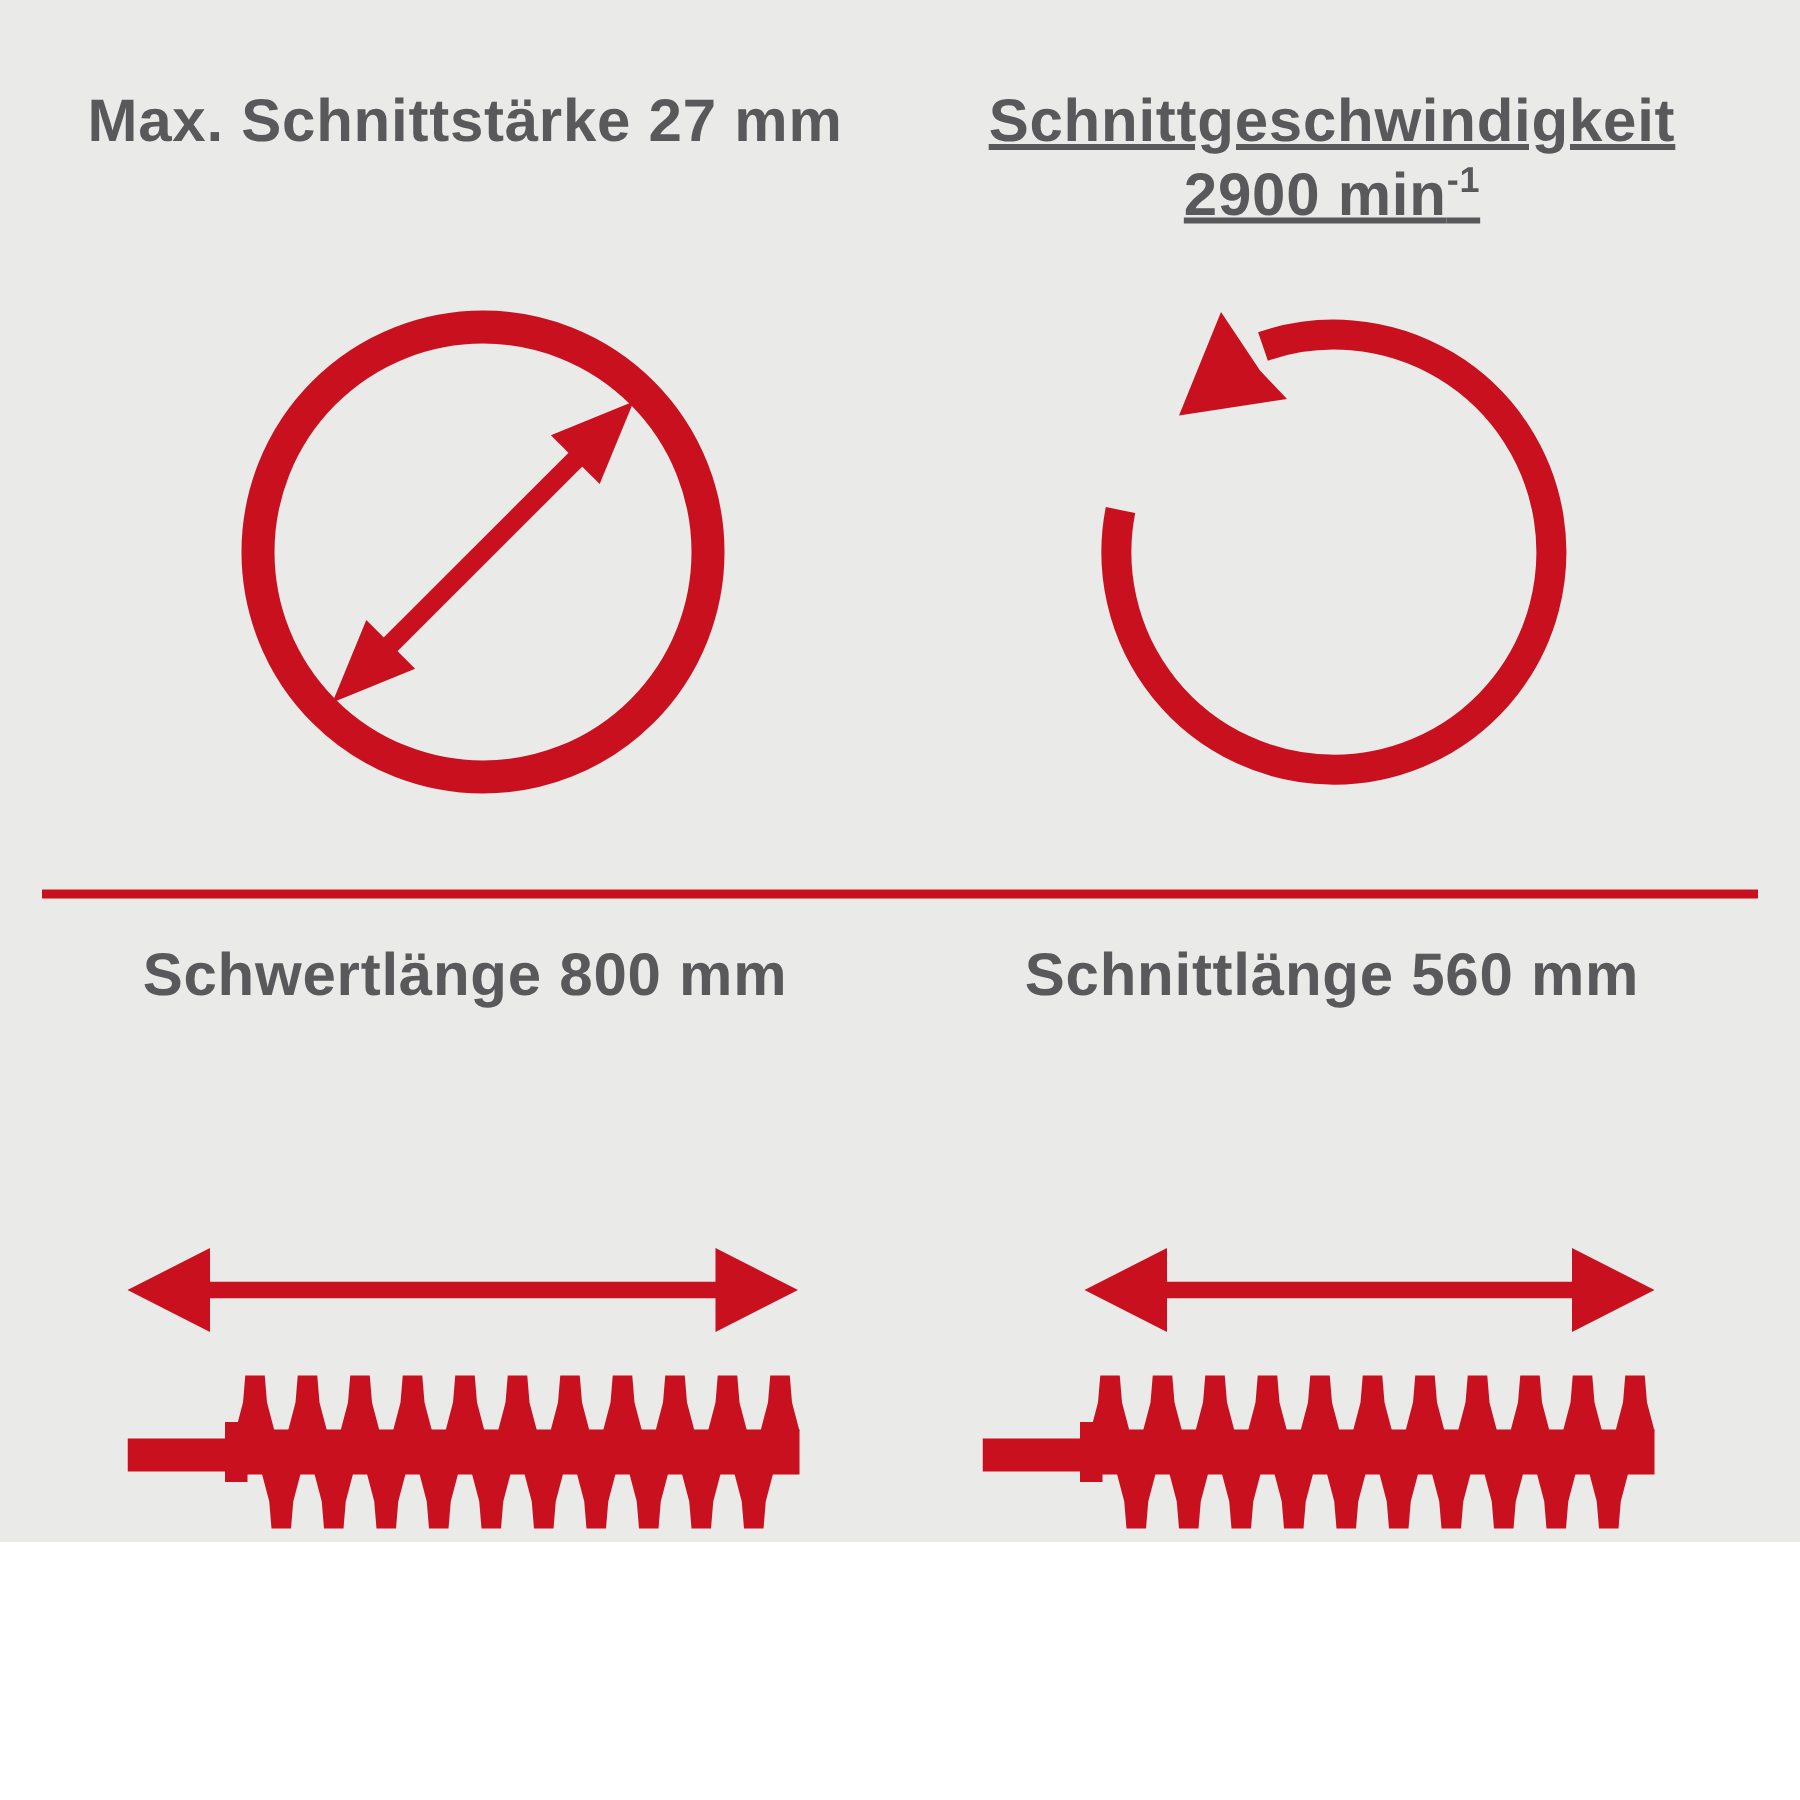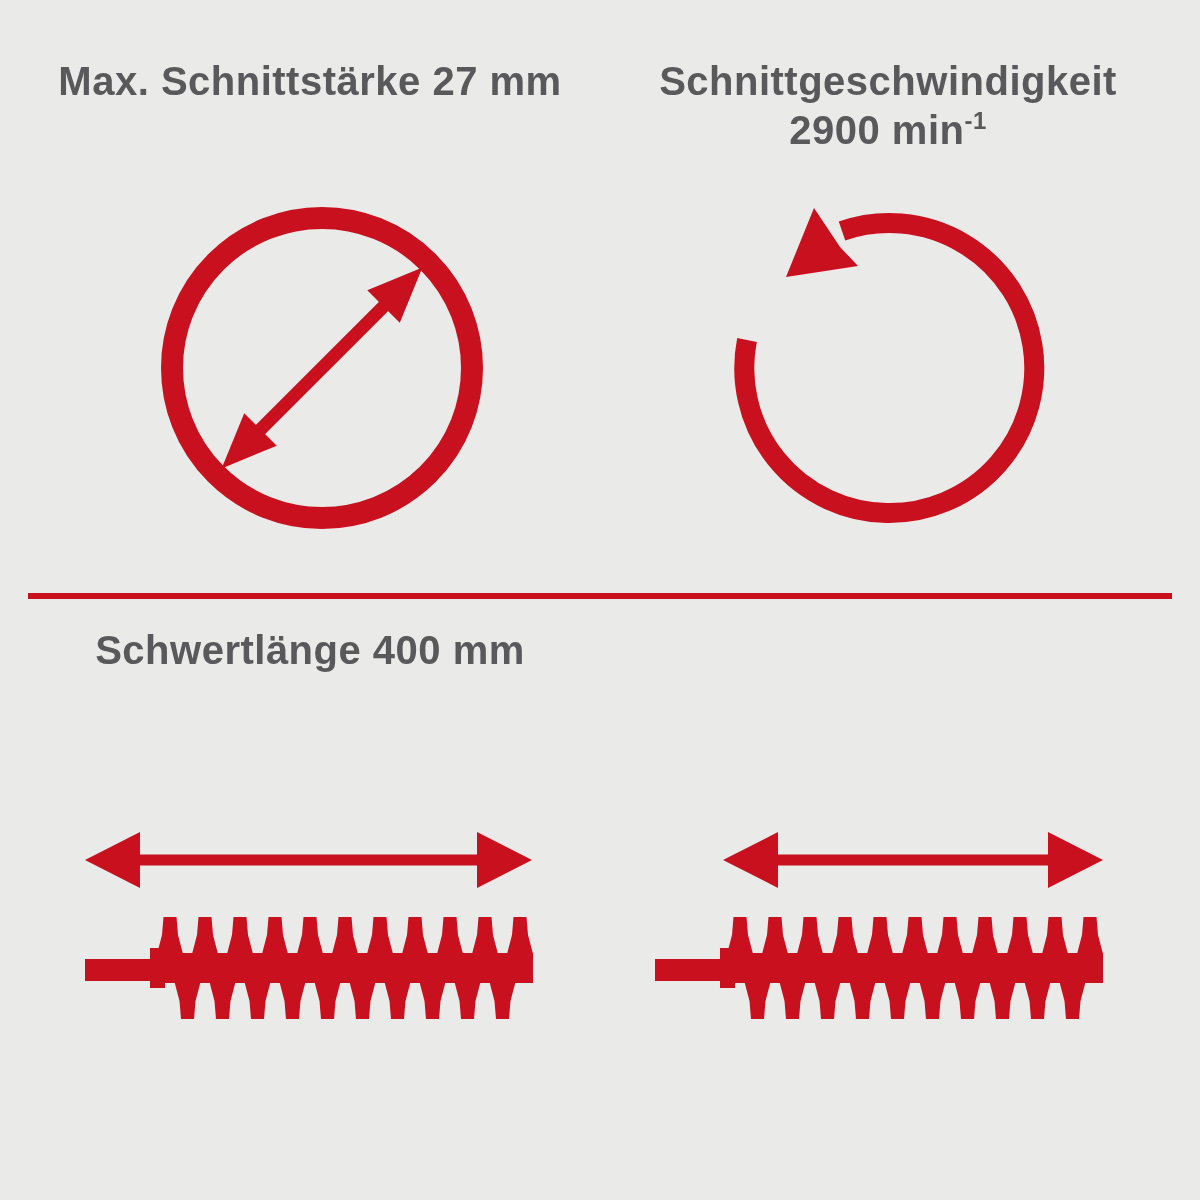--- a/index.html
+++ b/index.html
@@ -2,37 +2,37 @@
 <html><head>
 <meta charset="utf-8">
 <style>
   html, body {
     margin: 0;
     padding: 0;
   }
   #canvas {
     position: relative;
     width: 1200px;
-    height: 1200px;
+    height: 1028px;
     background: #eaeae9;
     font-family: "Liberation Sans", sans-serif;
     overflow: hidden;
   }
   .quad-title {
     position: absolute;
     width: 600px;
     text-align: center;
     font-size: 40px;
     line-height: 49px;
     font-weight: bold;
     color: #59585b;
     letter-spacing: 0.5px;
   }
   #title-top-left   { left: 10px;  top: 57px; }
-  #title-top-right  { left: 588px; top: 57px; }
+  #title-top-right  { left: 588px; top: 57px; text-decoration: underline; }
   #title-bottom-left  { left: 10px;  top: 626px; }
   #title-bottom-right { left: 588px; top: 626px; }
   .sup {
     font-size: 24px;
     vertical-align: baseline;
     position: relative;
     top: -15px;
   }
   .icon-svg { position: absolute; display: block; }
   #icon-max-thickness   { left: 142px; top: 188px; }
@@ -88,22 +88,23 @@
     </defs>
   </svg>
 
   <div id="title-top-left" class="quad-title">Max. Schnittstärke 27 mm</div>
 
   <div id="title-top-right" class="quad-title">
     <span>Schnittgeschwindigkeit</span><br>
     <span>2900 min</span><span class="sup">-1</span>
   </div>
 
-  <div id="title-bottom-left" class="quad-title">Schwertlänge 400 mm</div>
+  <div id="title-bottom-left" class="quad-title">Schwertlänge 800 mm</div>
 
+  <div id="title-bottom-right" class="quad-title">Schnittlänge 560 mm</div>
 
   <svg id="icon-max-thickness" class="icon-svg" width="360" height="360" viewBox="0 0 360 360">
     <circle class="red-stroke" cx="180" cy="180" r="150" stroke-width="22"></circle>
     <g transform="translate(180,180) rotate(-45)">
       <rect class="red-fill" x="-90" y="-6.5" width="180" height="13"></rect>
       <polygon class="red-fill" points="142,0 87,-23 87,23"></polygon>
       <polygon class="red-fill" points="-142,0 -87,-23 -87,23"></polygon>
     </g>
   </svg>
 

